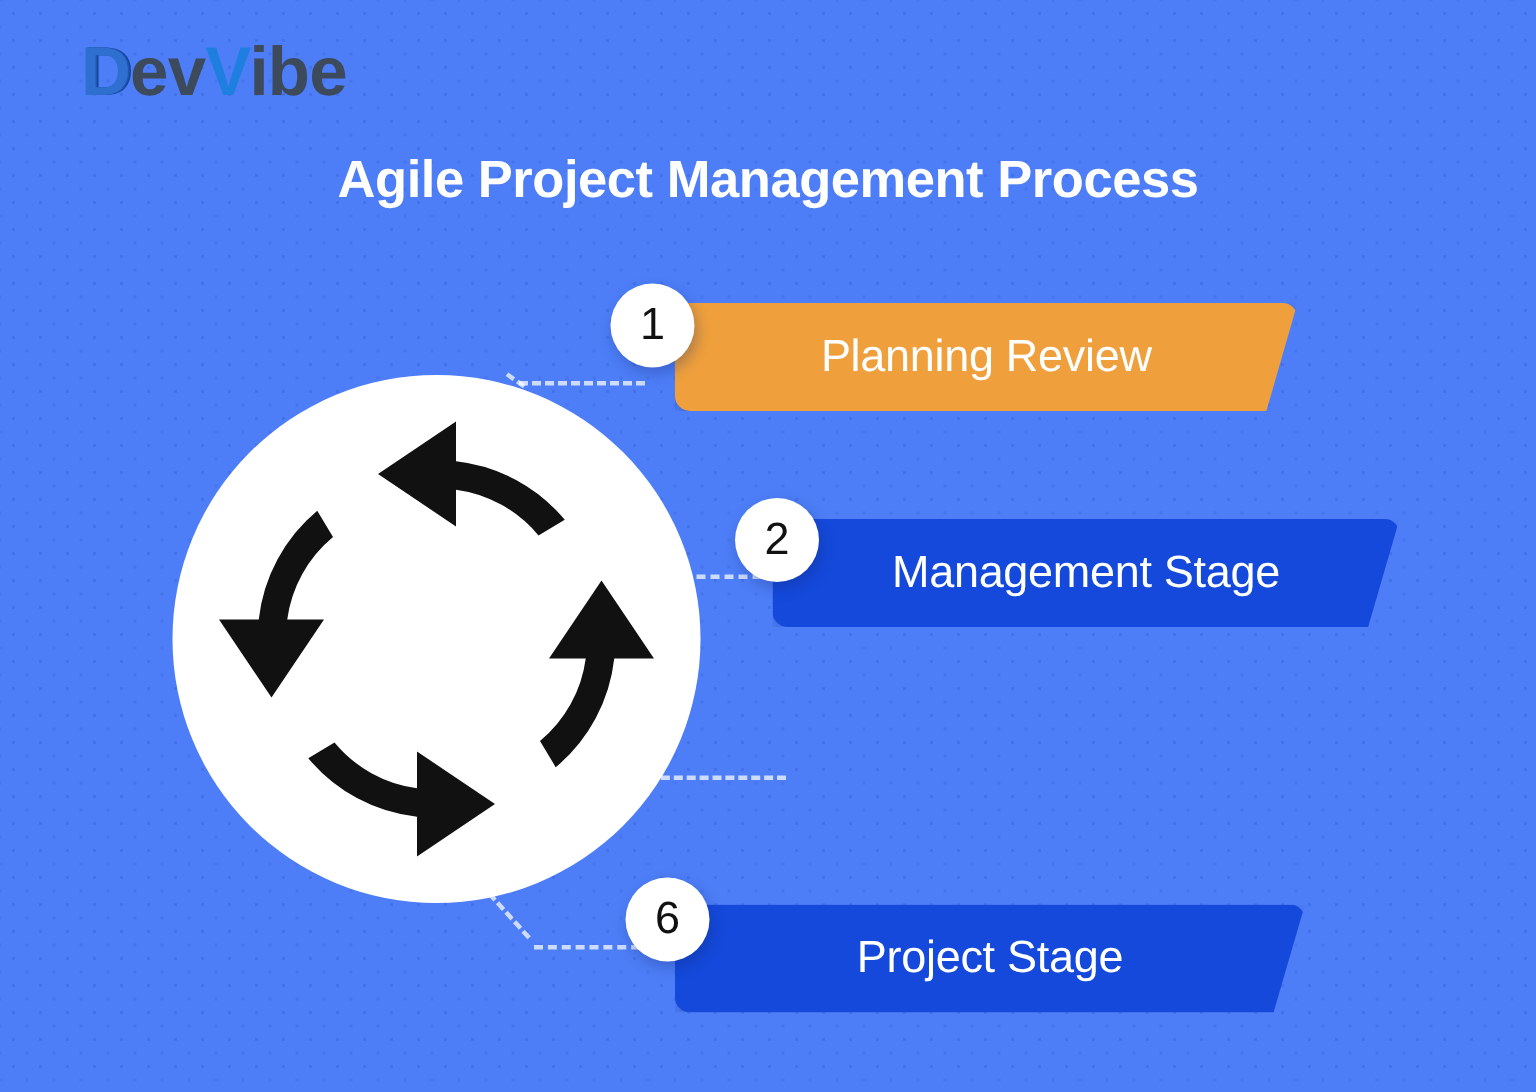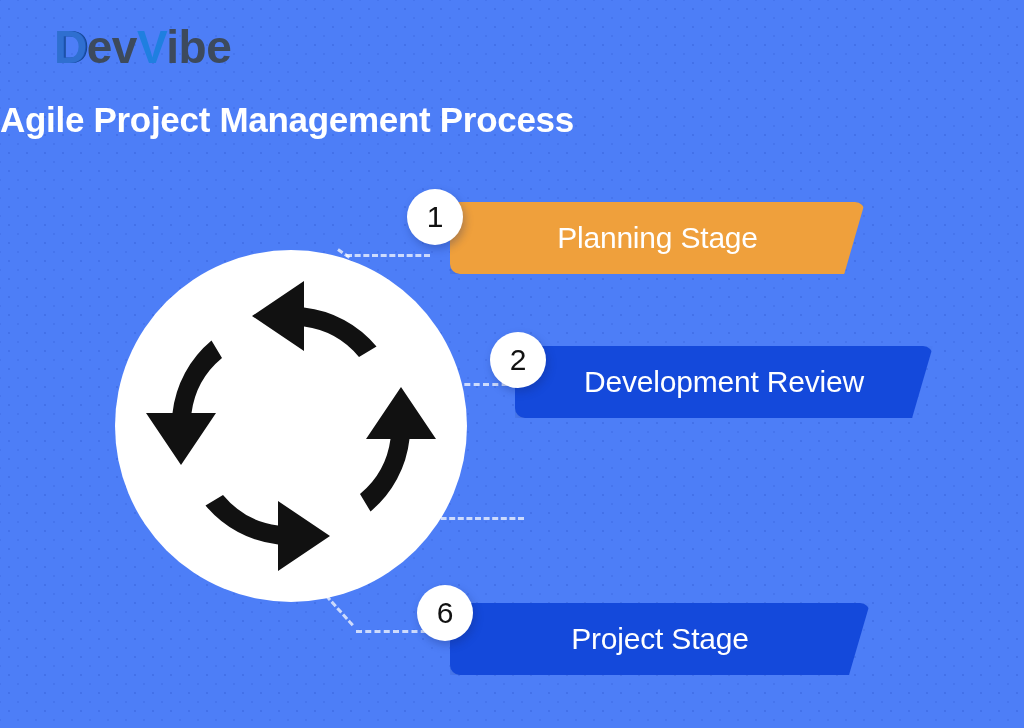--- a/index.html
+++ b/index.html
@@ -41,20 +41,21 @@
     color:#2f6fd0;
     text-shadow:1px 0 0 #1d55b8, 2px 0 0 #17478f;
   }
   #logo .dark { color:#3d4a5c; }
   #logo .v-glyph { color:#1f7fe0; }
 
   
   #headline {
     position:absolute;
     left:0; right:0; top:100px;
+    text-align:center;
     color:#ffffff;
     font-size:35px;
     font-weight:bold;
     letter-spacing:-.3px;
   }
 
   
   #cycle-wrap {
     position:absolute;
     left:115px; top:250px;
@@ -191,30 +192,30 @@
     <div class="dash" style="left:0; top:0; width:92px;"></div>
   </div>
 
   <div class="connector" style="left:326px; top:592px; width:110px; height:46px;">
     <div class="dash" style="left:30px; top:38px; width:80px;"></div>
     <div class="dash" style="left:0px; top:2px; width:40px; transform:rotate(48deg); transform-origin:left center;"></div>
   </div>
 
   <div class="stage-row" style="left:450px; top:202px; width:415px;">
     <div class="banner orange" style="width:415px; clip-path:polygon(0 0, 100% 0, 95% 100%, 0 100%);">
-      <span class="label">Planning Stage</span>
+      <span class="label">Planning Review</span>
     </div>
     <div class="num-badge" style="left:-43px; top:-13px;">
       <span>1</span>
     </div>
   </div>
 
   <div class="stage-row" style="left:515px; top:346px; width:418px;">
     <div class="banner blue" style="width:418px; clip-path:polygon(0 0, 100% 0, 95% 100%, 0 100%);">
-      <span class="label">Development Review</span>
+      <span class="label">Management Stage</span>
     </div>
     <div class="num-badge" style="left:-25px; top:-14px;">
       <span>2</span>
     </div>
   </div>
 
 
   <div class="stage-row" style="left:450px; top:603px; width:420px;">
     <div class="banner blue" style="width:420px; clip-path:polygon(0 0, 100% 0, 95% 100%, 0 100%);">
       <span class="label">Project Stage</span>

